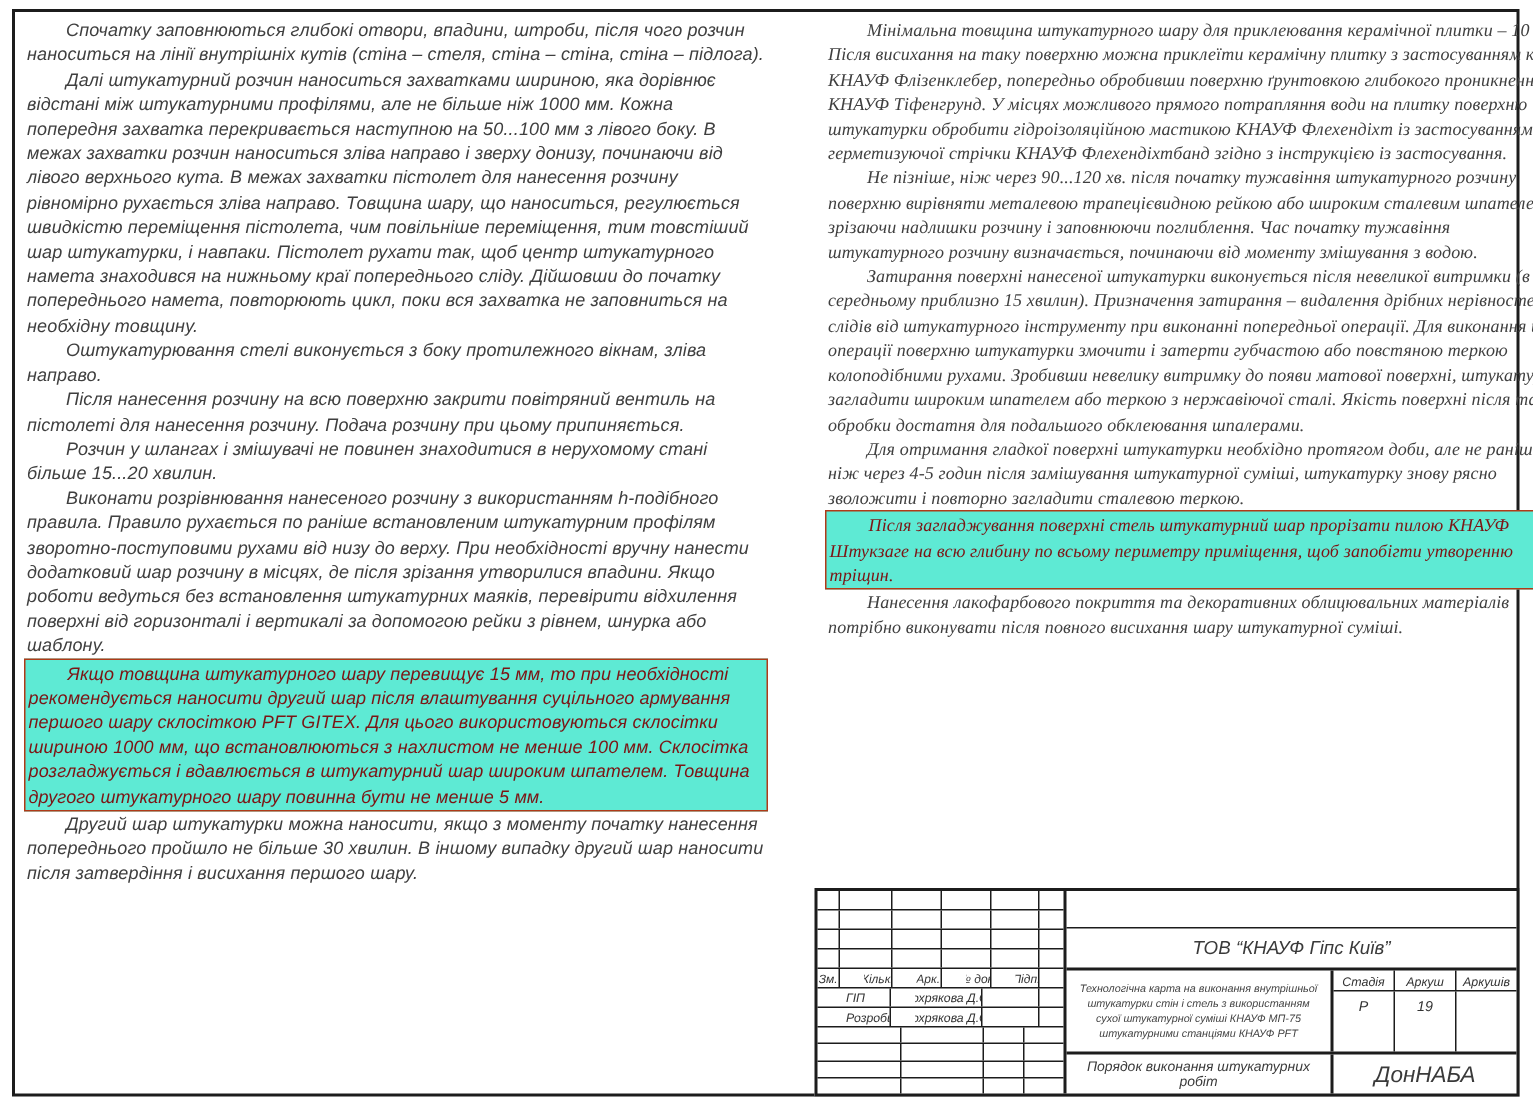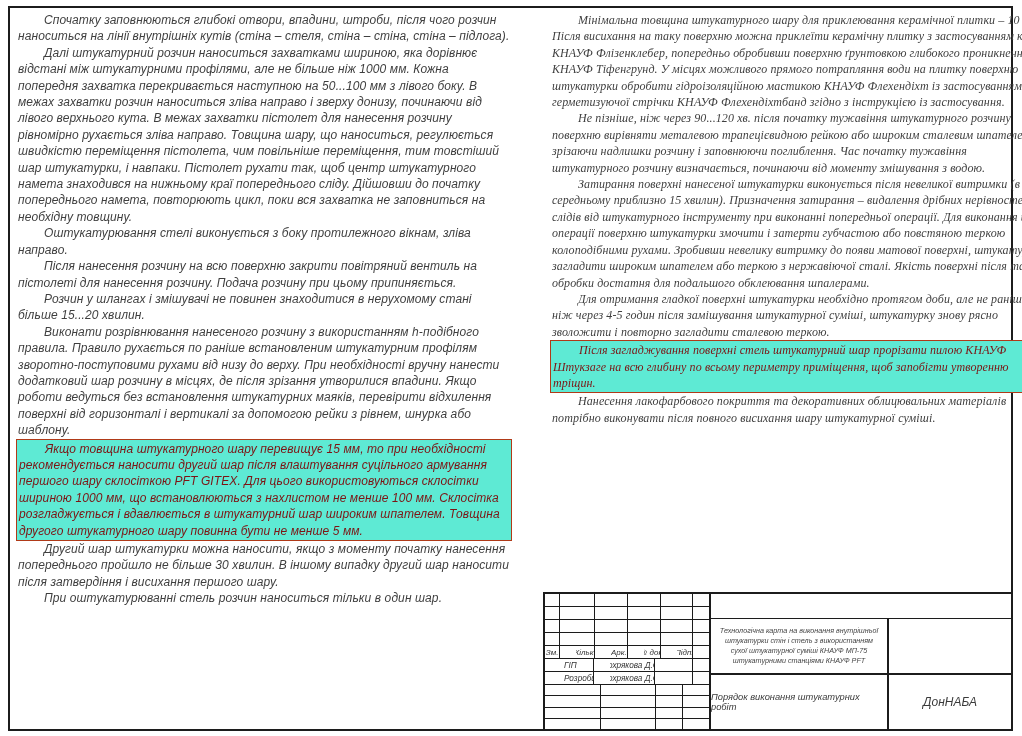--- a/index.html
+++ b/index.html
@@ -54,39 +54,38 @@
     text-align:center;font-size:7.2px;line-height:1.4;padding:1px 5px;color:#444;}
   .r-stage{flex:1;display:flex;flex-direction:column;}
   .r-stage-head{display:flex;height:14px;border-bottom:1px solid #1c1c1c;}
   .r-stage-vals{display:flex;flex:1;}
   .scell{flex:1;border-right:1px solid #1c1c1c;display:flex;align-items:center;justify-content:center;}
   .scell:last-child{border-right:none;}
   .r-stage-head .scell{font-size:8.3px;}
   .r-stage-vals .scell{font-size:9.5px;align-items:flex-start;padding-top:5px;}
   .r-bottom{flex:1;display:flex;}
   .r-section{width:178px;border-right:2px solid #1c1c1c;display:flex;align-items:center;justify-content:center;
-    font-size:9.3px;text-align:left;color:#3a3a3a;}
-  .r-org{flex:1;display:flex;align-items:center;justify-content:center;font-size:12px;color:#3a3a3a;}
+    font-size:9.3px;text-align:center;color:#3a3a3a;}
+  .r-org{flex:1;display:flex;align-items:center;justify-content:center;font-size:15px;color:#3a3a3a;}
 </style>
 </head>
 <body>
 
 <div class="page">
   <div class="frame"></div>
 
   <div class="textcol col-left">
     <p>Спочатку заповнюються глибокі отвори, впадини, штроби, після чого розчин наноситься на лінії внутрішніх кутів (стіна – стеля, стіна – стіна, стіна – підлога).</p>
     <p>Далі штукатурний розчин наноситься захватками шириною, яка дорівнює відстані між штукатурними профілями, але не більше ніж 1000 мм. Кожна попередня захватка перекривається наступною на 50...100 мм з лівого боку. В межах захватки розчин наноситься зліва направо і зверху донизу, починаючи від лівого верхнього кута. В межах захватки пістолет для нанесення розчину рівномірно рухається зліва направо. Товщина шару, що наноситься, регулюється швидкістю переміщення пістолета, чим повільніше переміщення, тим товстіший шар штукатурки, і навпаки. Пістолет рухати так, щоб центр штукатурного намета знаходився на нижньому краї попереднього сліду. Дійшовши до початку попереднього намета, повторюють цикл, поки вся захватка не заповниться на необхідну товщину.</p>
     <p>Оштукатурювання стелі виконується з боку протилежного вікнам, зліва направо.</p>
     <p>Після нанесення розчину на всю поверхню закрити повітряний вентиль на пістолеті для нанесення розчину. Подача розчину при цьому припиняється.</p>
     <p>Розчин у шлангах і змішувачі не повинен знаходитися в нерухомому стані більше 15...20 хвилин.</p>
     <p>Виконати розрівнювання нанесеного розчину з використанням h-подібного правила. Правило рухається по раніше встановленим штукатурним профілям зворотно-поступовими рухами від низу до верху. При необхідності вручну нанести додатковий шар розчину в місцях, де після зрізання утворилися впадини. Якщо роботи ведуться без встановлення штукатурних маяків, перевірити відхилення поверхні від горизонталі і вертикалі за допомогою рейки з рівнем, шнурка або шаблону.</p>
     <p class="hl">Якщо товщина штукатурного шару перевищує 15 мм, то при необхідності рекомендується наносити другий шар після влаштування суцільного армування першого шару склосіткою PFT GITEX. Для цього використовуються склосітки шириною 1000 мм, що встановлюються з нахлистом не менше 100 мм. Склосітка розгладжується і вдавлюється в штукатурний шар широким шпателем. Товщина другого штукатурного шару повинна бути не менше 5 мм.</p>
     <p>Другий шар штукатурки можна наносити, якщо з моменту початку нанесення попереднього пройшло не більше 30 хвилин. В іншому випадку другий шар наносити після затвердіння і висихання першого шару.</p>
-    <p>При оштукатурюванні стель розчин наноситься тільки в один шар.</p>
   </div>
 
   <div class="textcol col-right">
     <p>Мінімальна товщина штукатурного шару для приклеювання керамічної плитки – 10 мм. Після висихання на таку поверхню можна приклеїти керамічну плитку з застосуванням клею КНАУФ Флізенклебер, попередньо обробивши поверхню ґрунтовкою глибокого проникнення КНАУФ Тіфенгрунд. У місцях можливого прямого потрапляння води на плитку поверхню штукатурки обробити гідроізоляційною мастикою КНАУФ Флехендіхт із застосуванням герметизуючої стрічки КНАУФ Флехендіхтбанд згідно з інструкцією із застосування.</p>
     <p>Не пізніше, ніж через 90...120 хв. після початку тужавіння штукатурного розчину поверхню вирівняти металевою трапецієвидною рейкою або широким сталевим шпателем, зрізаючи надлишки розчину і заповнюючи поглиблення. Час початку тужавіння штукатурного розчину визначається, починаючи від моменту змішування з водою.</p>
     <p>Затирання поверхні нанесеної штукатурки виконується після невеликої витримки (в середньому приблизно 15 хвилин). Призначення затирання – видалення дрібних нерівностей і слідів від штукатурного інструменту при виконанні попередньої операції. Для виконання цієї операції поверхню штукатурки змочити і затерти губчастою або повстяною теркою колоподібними рухами. Зробивши невелику витримку до появи матової поверхні, штукатурку загладити широким шпателем або теркою з нержавіючої сталі. Якість поверхні після такої обробки достатня для подальшого обклеювання шпалерами.</p>
     <p>Для отримання гладкої поверхні штукатурки необхідно протягом доби, але не раніше, ніж через 4-5 годин після замішування штукатурної суміші, штукатурку знову рясно зволожити і повторно загладити сталевою теркою.</p>
     <p class="hl">Після загладжування поверхні стель штукатурний шар прорізати пилою КНАУФ Штукзаге на всю глибину по всьому периметру приміщення, щоб запобігти утворенню тріщин.</p>
     <p>Нанесення лакофарбового покриття та декоративних облицювальних матеріалів потрібно виконувати після повного висихання шару штукатурної суміші.</p>
   </div>
@@ -170,22 +169,35 @@
       <div class="srow h11">
         <div class="c cw1"></div>
           <div class="c cw2"></div>
           <div class="c cw3"></div>
           <div class="c cw4"></div>
       </div>
     </div>
 
     <div class="stamp-right">
       <div class="r-top"></div>
+      <div class="r-company">ТОВ “КНАУФ Гіпс Київ”</div>
       <div class="r-mid">
         <div class="r-desc">Технологічна карта на виконання внутрішньої штукатурки стін і стель з використанням сухої штукатурної суміші КНАУФ МП-75 штукатурними станціями КНАУФ PFT</div>
+        <div class="r-stage">
+          <div class="r-stage-head">
+            <div class="scell">Стадія</div>
+            <div class="scell">Аркуш</div>
+            <div class="scell">Аркушів</div>
+          </div>
+          <div class="r-stage-vals">
+            <div class="scell">Р</div>
+            <div class="scell">19</div>
+            <div class="scell"></div>
+          </div>
+        </div>
       </div>
       <div class="r-bottom">
         <div class="r-section">Порядок виконання штукатурних робіт</div>
         <div class="r-org">ДонНАБА</div>
       </div>
     </div>
   </div>
 </div>
 
 </body></html>

